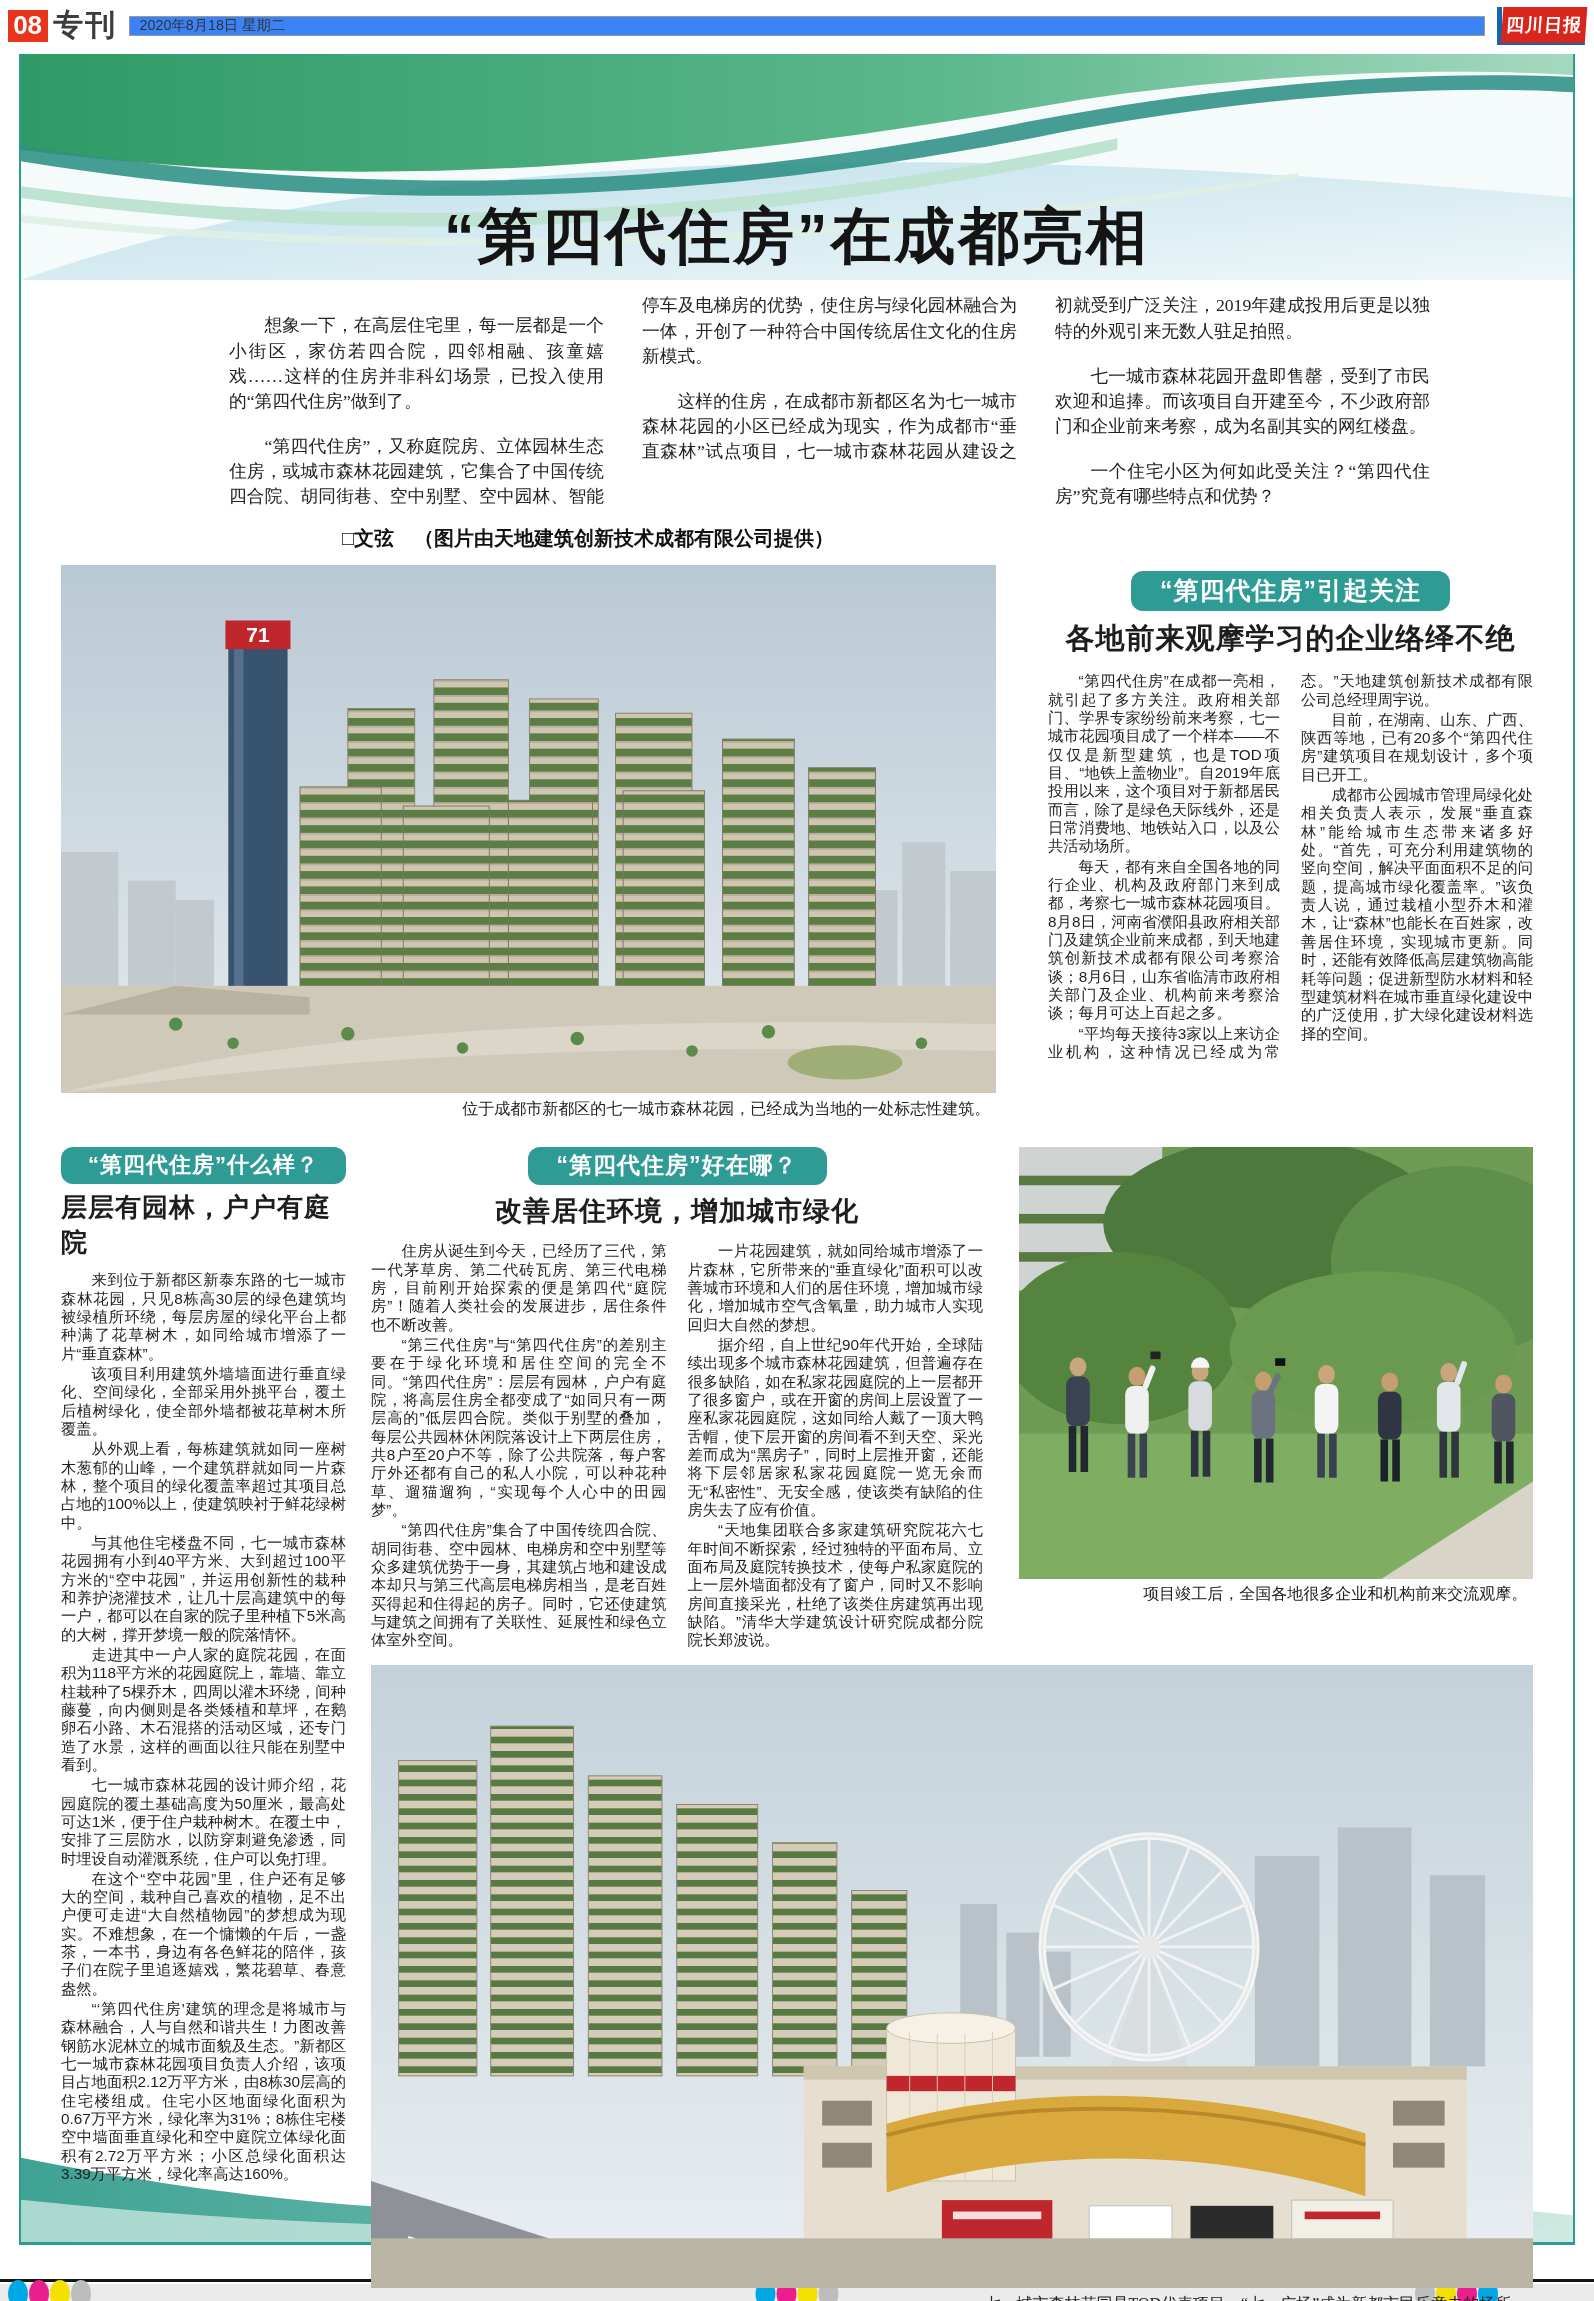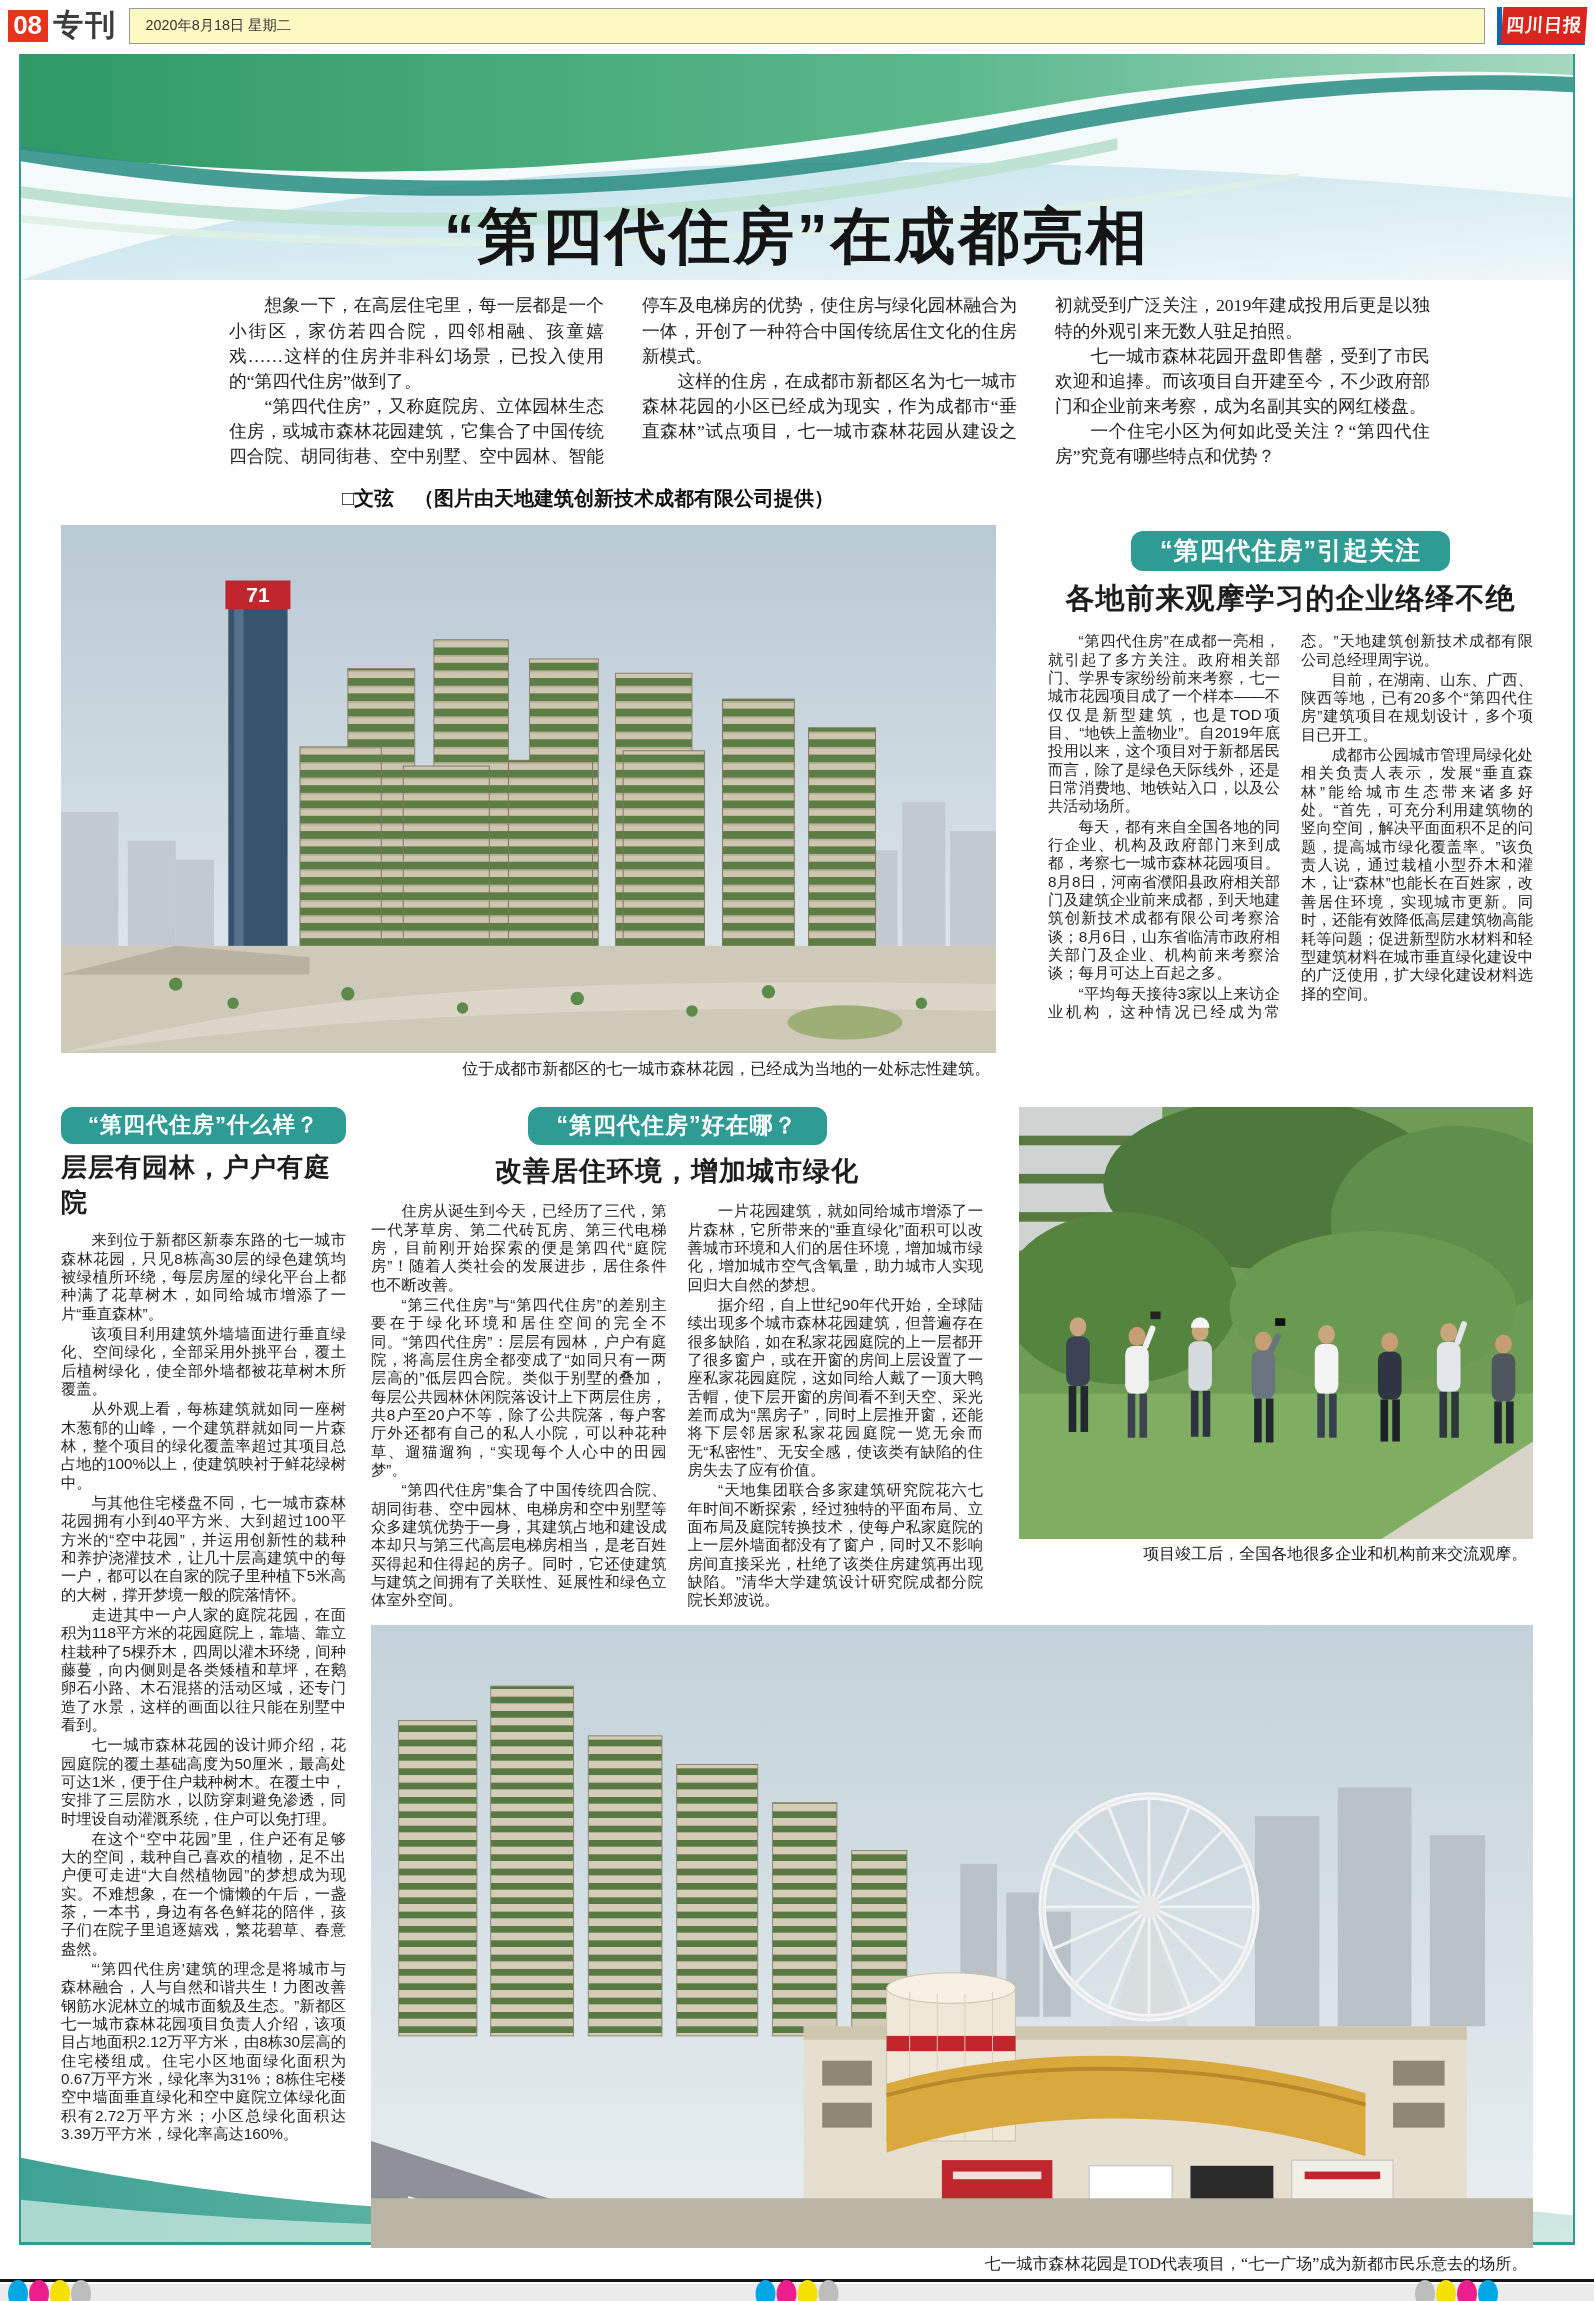--- a/index.html
+++ b/index.html
@@ -3,35 +3,35 @@
 <meta charset="utf-8">
 <style>
   * { margin:0; padding:0; box-sizing:border-box; }
   body { background:#fff; font-family:"Liberation Sans", sans-serif; }
   .page { position:relative; width:1594px; height:2302px; background:#fff; overflow:hidden; margin:0 auto; }
 
   
   .topbar { position:absolute; top:5.7px; left:7.6px; right:7.6px; height:40px; display:flex; align-items:center; }
   .pagenum { width:40px; height:32px; background:#e8341c; color:#fff; font-weight:900; font-size:26px; display:flex; align-items:center; justify-content:center; }
   .section-title { font-size:30px; font-weight:900; color:#3c3c3c; margin-left:5.7px; letter-spacing:1.9px; }
-  .datebar { flex:1; height:36px; margin:0 11.5px; background:#fef9c3; border:1px solid #9a9a9a; display:flex; align-items:center; padding-left:16px; font-size:14.3px; color:#333; }
+  .datebar { flex:1; height:20px; margin:0 11.5px; background:#3b82f6; border:1px solid #9a9a9a; display:flex; align-items:center; padding-left:10px; font-size:14.3px; color:#333; }
   .masthead { display:flex; height:38px; }
   .masthead-blue { width:5.7px; background:#1565ae; }
   .masthead-red { width:84px; background:#d9261c; color:#fff; font-weight:900; font-size:18px; display:flex; align-items:center; justify-content:center; letter-spacing:1px; border-bottom:2.9px solid #1565ae; transform:skewX(-4deg); }
 
   
   .frame { position:absolute; top:54px; left:19px; right:19px; bottom:57px; border-left:2.9px solid #2e9b94; border-right:2.9px solid #2e9b94; border-bottom:3.8px solid #2e9b94; background:#fff; }
   .banner-area { position:relative; height:226px; overflow:hidden;padding-left:8px; }
   .banner-area svg { position:absolute; inset:0; width:100%; height:100%; }
   .headline { position:absolute; bottom:1.9px; left:0; width:100%; text-align:center; font-size:61px; font-weight:900; color:#141414; letter-spacing:2.9px; font-family:"Liberation Sans", sans-serif; }
 
   
   .intro { margin:13.4px 143px 0 208px; }
   .intro-cols { column-count:3; column-gap:38px; font-family:"Liberation Serif", serif; font-size:17.7px; line-height:1.42; color:#222; text-align:justify; }
-  .intro-cols p { text-indent:2em; }
+  .intro-cols p { text-indent:2em;margin-top:20px; }
   .byline { margin:15.3px 0 0 113px; font-size:20px; font-weight:700; color:#111; }
 
   
   .main-row { display:flex; gap:52px; margin:13.4px 40px 0; }
   .main-photo { width:935px; }
   .main-photo svg { display:block; width:935px; height:528px; background:#cfdbe2; }
   figcaption { font-family:"Liberation Serif", serif; font-size:16px; color:#222; text-align:right; padding:5.7px 5.7px 0 0; }
   .attention { flex:1; padding-top:5.7px; }
   .sec-banner-wrap { text-align:center; }
   .sec-banner { display:inline-block; background:#2e9b94; color:#fff; font-weight:700; font-size:25px; padding:3.8px 29px; letter-spacing:1px;border-radius:12px; }

